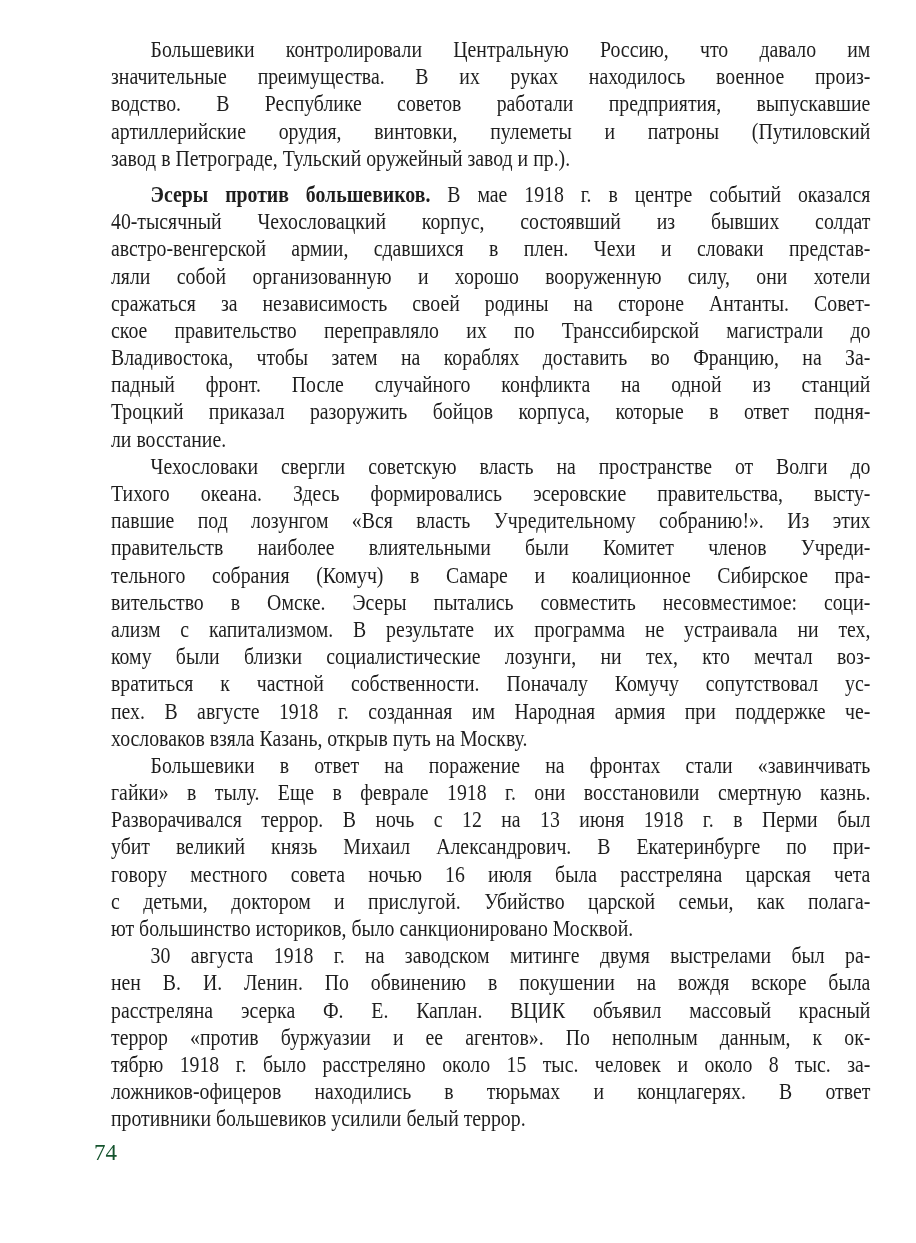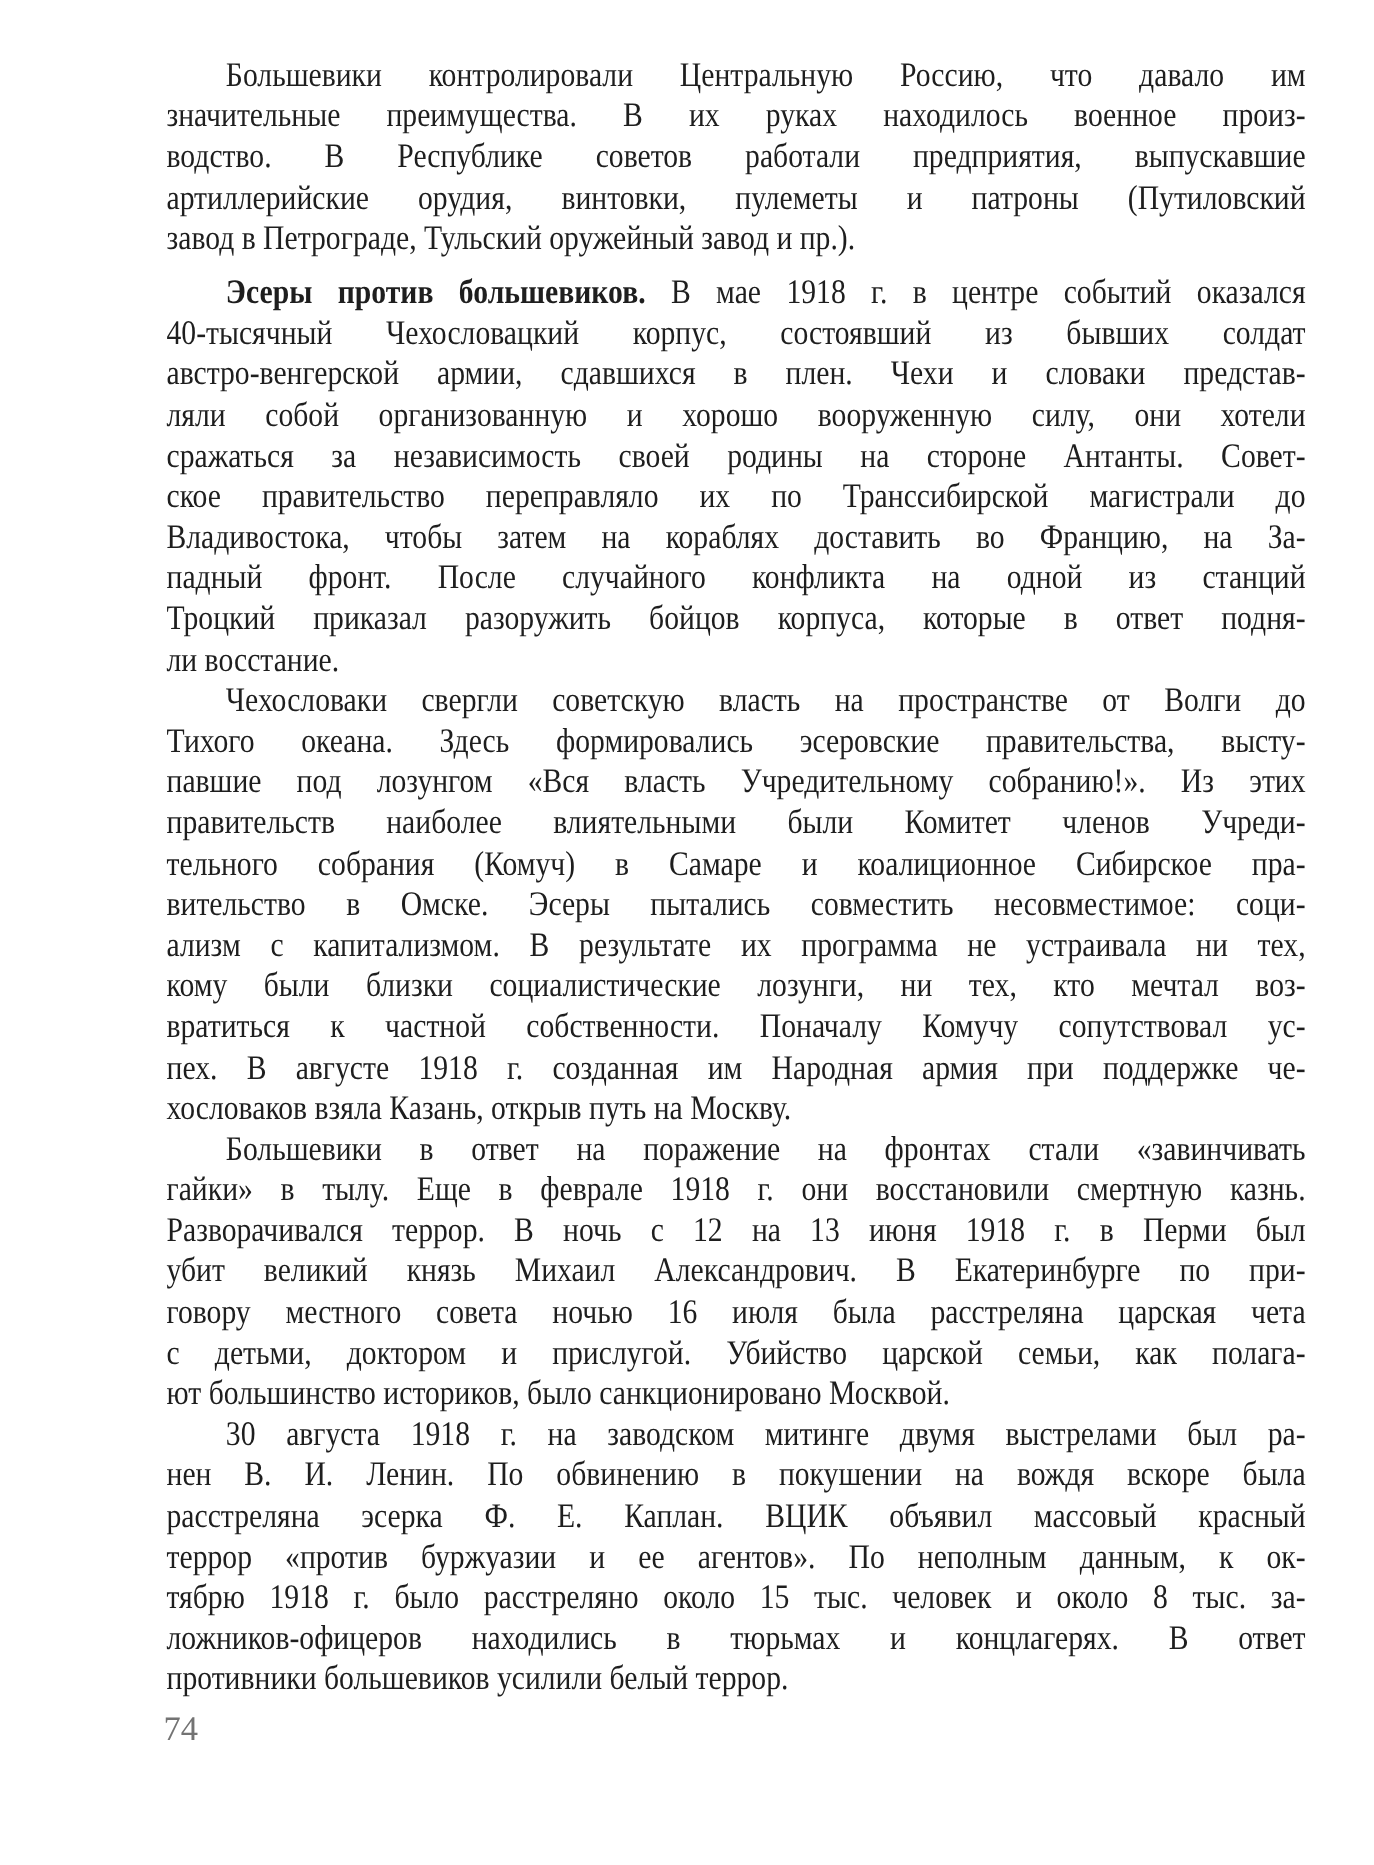--- a/index.html
+++ b/index.html
@@ -14,22 +14,22 @@
   .line {
     display: block; height: 27.2px; line-height: 27.2px;
     text-align: justify; text-align-last: justify;
     width: 883px; white-space: nowrap;
   }
   .line.last { text-align-last: left; }
   .line.first { text-indent: 46px; }
   .gap { height: 9px; }
   .bold { font-weight: bold; }
   .pagenum {
-    position: absolute; left: 109px; top: 1140px;
-    font-family: "Liberation Serif", serif; font-size: 23px; color: #737373;
+    position: absolute; left: 94px; top: 1140px;
+    font-family: "Liberation Serif", serif; font-size: 23px; color: #14532d;
   }
 </style>
 </head>
 <body>
 
 <div class="page" id="page">
     <div class="para">
       <span class="line first">Большевики контролировали Центральную Россию, что давало им</span>
       <span class="line">значительные преимущества. В их руках находилось военное произ-</span>
       <span class="line">водство. В Республике советов работали предприятия, выпускавшие</span>

